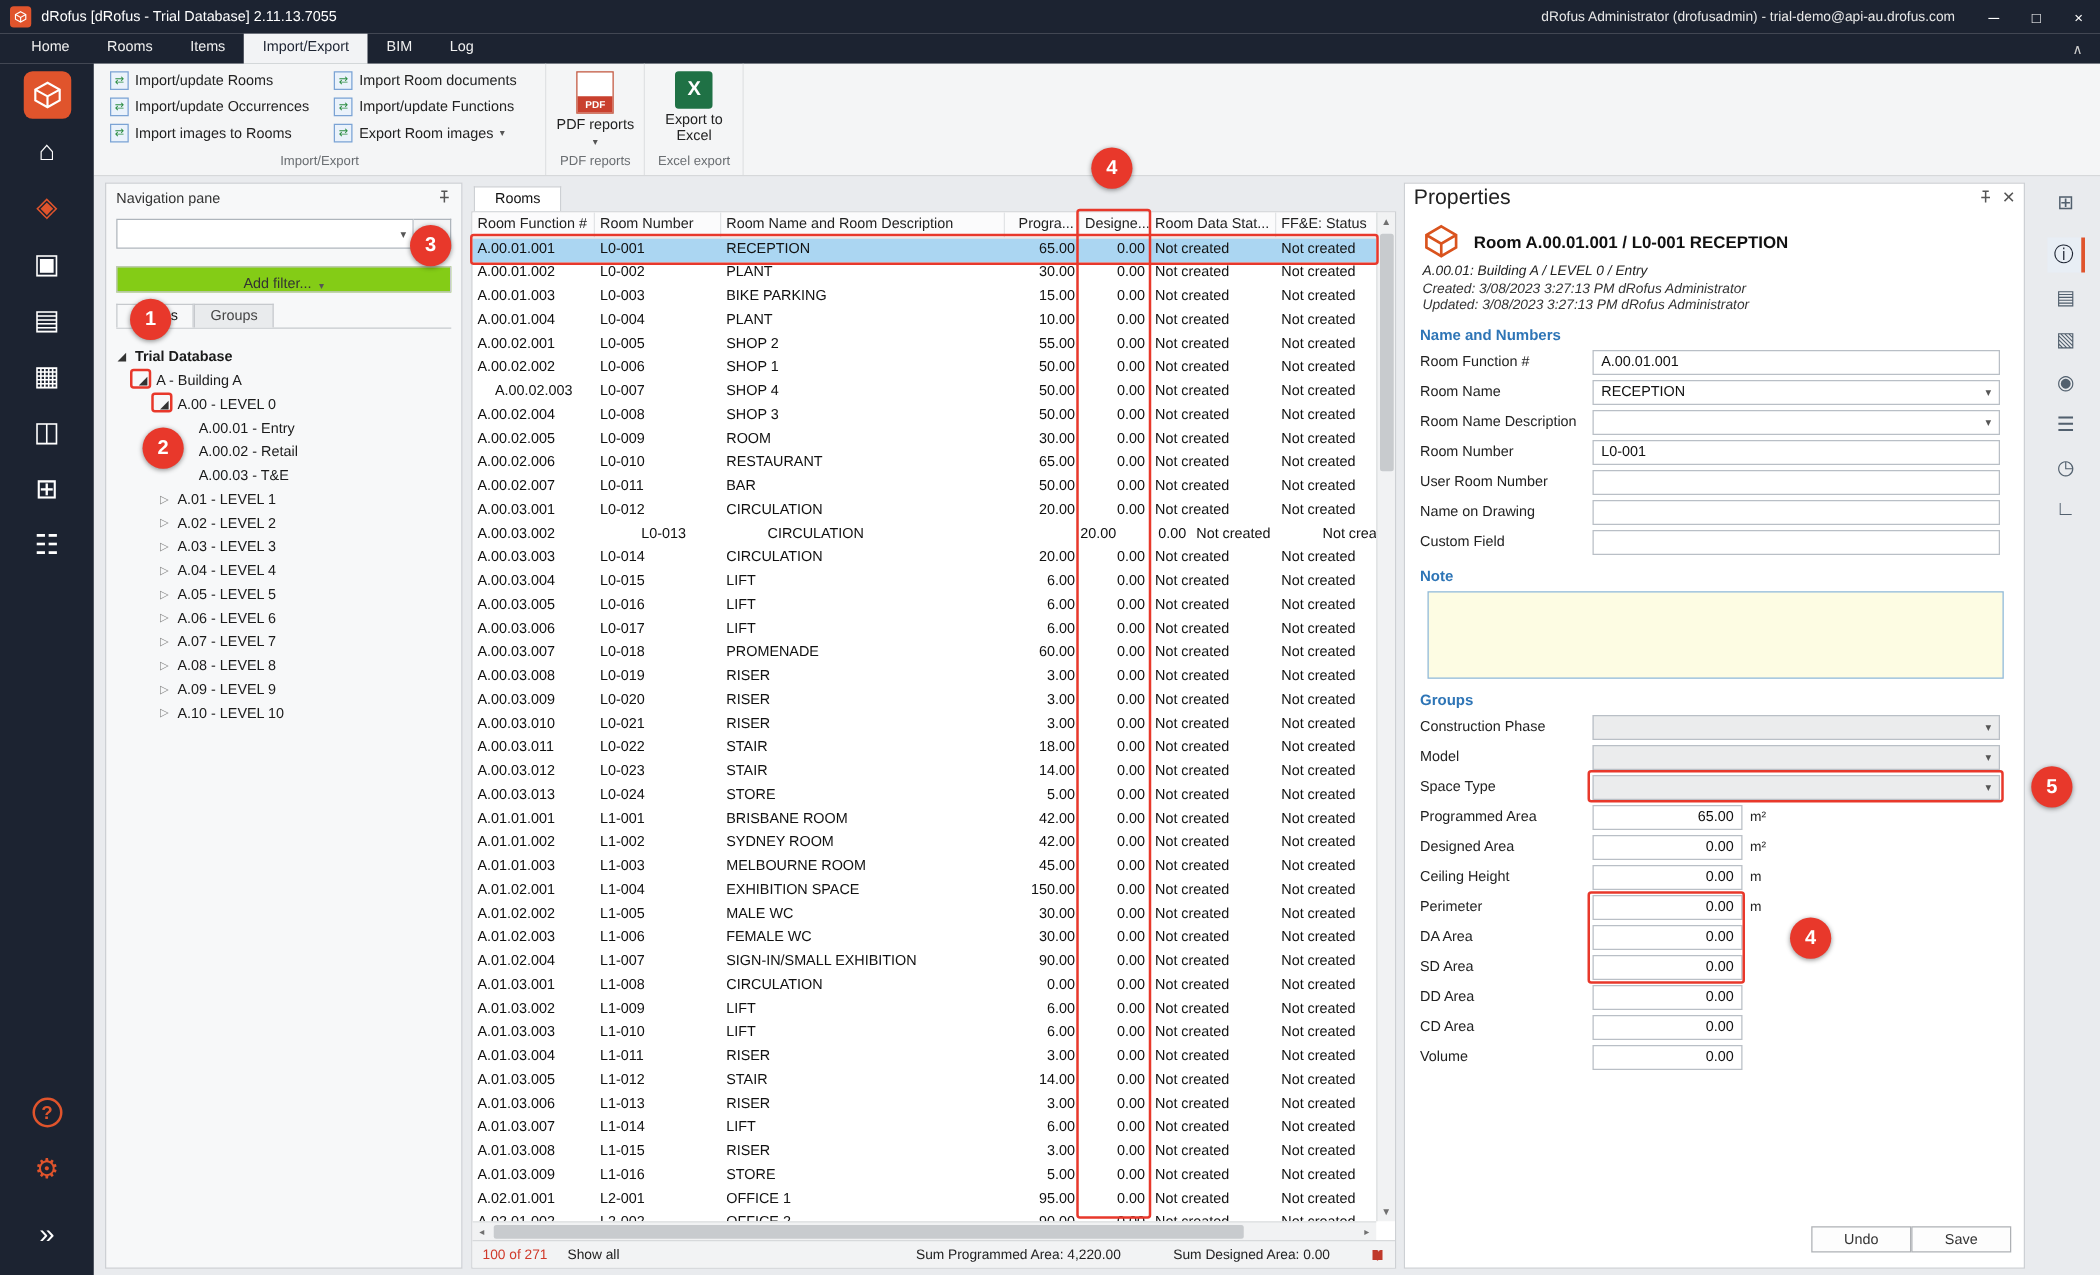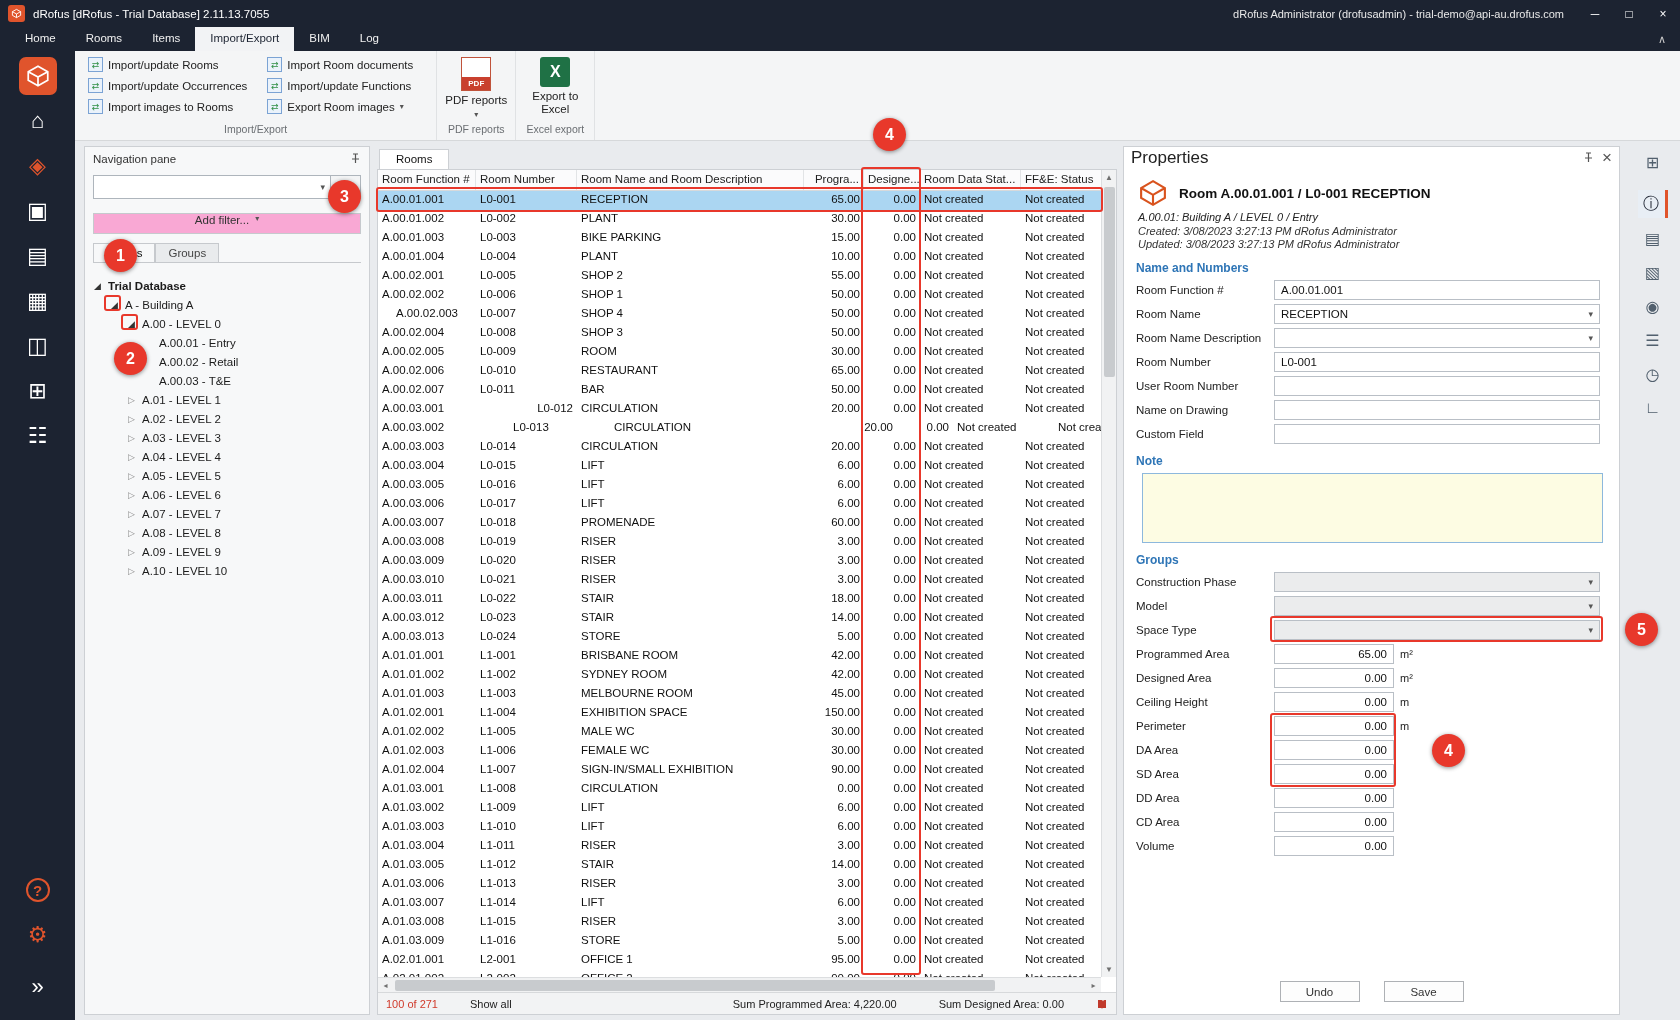--- a/index.html
+++ b/index.html
@@ -45,21 +45,21 @@
   .help-circle { width:24px; height:24px; border:2px solid #e0542c; border-radius:50%; color:#e0542c; font-weight:bold; font-size:15px; display:flex; align-items:center; justify-content:center; }
 
   
   .nav-pane { position:absolute; left:84px; top:146px; width:286px; height:869px; background:#f7f8f9; border:1px solid #cdd0d4; display:flex; flex-direction:column; }
   .nav-header { height:24px; display:flex; align-items:center; padding:0 8px; font-size:11.5px; color:#333; }
   .nav-header .pin { margin-left:auto; }
   .search-row { display:flex; margin:4px 8px 0; height:24px; }
   .search-combo { flex:1; background:#fff; border:1px solid #aeb5bc; display:flex; align-items:center; padding:0 5px; font-size:11.5px; }
   .search-combo .dd-arrow { margin-left:auto; font-size:9px; }
   .search-btn { width:30px; border:1px solid #aeb5bc; border-left:none; background:#f3f4f5; display:flex; align-items:center; justify-content:center; }
-  .add-filter { margin:14px 8px 0; height:21px; background:#f9a8d4; border:1px solid #c6c9cd; font-size:11.5px; color:#333; display:flex; align-items:flex-start; justify-content:center; gap:6px; }
+  .add-filter { margin:14px 8px 0; height:21px; background:#84cc16; border:1px solid #c6c9cd; font-size:11.5px; color:#333; display:flex; align-items:flex-end; justify-content:center; gap:6px; }
   .nav-tabs { display:flex; margin:9px 8px 0; border-bottom:1px solid #c6c9cd; }
   .nav-tab { padding:3px 12px; font-size:11.5px; border:1px solid #c6c9cd; border-bottom:none; background:#e9ebed; color:#444; }
   .nav-tab.active { background:#f7f8f9; color:#111; }
   .nav-tree { flex:1; padding-top:13px; overflow:hidden; font-size:11.5px; }
   .tree-item { height:19px; display:flex; align-items:center; gap:4px; color:#1b1b1b; white-space:nowrap; }
   .tree-item.bold { font-weight:bold; }
   .expander { width:13px; text-align:center; font-size:9px; color:#333; flex-shrink:0; }
   .expander.collapsed { color:#8a8a8a; }
 
   
@@ -80,21 +80,21 @@
   .vthumb { width:11px; height:190px; background:#c8cbce; border-radius:2px; margin-top:2px; }
   .sc-arrow { height:15px; display:flex; align-items:center; justify-content:center; width:100%; }
   .hscroll { position:absolute; left:0; right:15px; bottom:22px; height:15px; background:#f1f2f3; border-top:1px solid #dcdee0;
              display:flex; align-items:center; font-size:8px; color:#707070; }
   .hthumb { width:600px; height:11px; background:#c8cbce; border-radius:2px; margin-left:2px; }
   .hsc-arrow { width:15px; text-align:center; }
   .hsc-right { margin-left:auto; }
   .table-status { position:absolute; left:0; right:0; bottom:0; height:22px; background:#f2f3f4; border-top:1px solid #d7d9db;
                   display:flex; align-items:center; font-size:11px; padding:0 8px; gap:6px; }
   .status-count { color:#d03a2b; }
-  .status-show { margin-left:26px; color:#222;text-align:center; }
+  .status-show { margin-left:10px; color:#222;text-align:center; }
   .status-sum1 { margin-left:auto; }
   .status-sum2 { margin-left:36px; }
   .book-icon { margin-left:26px; display:flex; }
 
   
   .props-panel { position:absolute; left:1123px; top:146px; width:497px; height:869px; background:#fff; border:1px solid #cdd0d4;
                  display:flex; flex-direction:column; }
   .props-header { height:22px; display:flex; align-items:center; padding:0 7px; font-size:17px; color:#222; }
   .props-header .hbtns { margin-left:auto; display:flex; align-items:center; gap:8px; color:#555; }
   .props-body { flex:1; padding:6px 14px 0 12px; overflow:hidden; }
@@ -105,21 +105,21 @@
   .section-title { margin:10px 0 4px; height:15px; font-size:12px; font-weight:bold; color:#2e75b6; }
   .prow { height:20px; margin-bottom:4px; display:flex; align-items:center; }
   .plabel { width:138px; font-size:11.5px; color:#222; flex-shrink:0; white-space:nowrap; }
   .pinput { width:326px; height:20px; border:1px solid #b9bfc6; background:#fff; font-size:11.5px; color:#111;
             display:flex; align-items:center; padding:0 6px; white-space:nowrap; overflow:hidden; }
   .pinput .combo-arrow { margin-left:auto; font-size:9px; color:#555; }
   .pinput.gray { background:#ebeced; }
   .pinput.area { width:120px; justify-content:flex-end; }
   .unit { font-size:11px; margin-left:6px; color:#222; }
   .note-box { margin:2px 2px 0 6px; height:70px; background:#fdfce3; border:1px solid #8db8dd; }
-  .props-buttons { margin-top:auto; display:flex; justify-content:center; gap:24px; padding:0 10px 12px; }
+  .props-buttons { margin-top:auto; display:flex; justify-content:flex-end; gap:0; padding:0 10px 12px; }
   .pbtn { width:80px; height:21px; border:1px solid #aeb1b5; background:#fdfdfd; font-size:11.5px; color:#333;
           display:flex; align-items:center; justify-content:center; }
 
   
   .right-strip { position:absolute; left:1633px; top:146px; width:39px; bottom:8px; display:flex; flex-direction:column; align-items:center; padding-top:2px; }
   .rs-icon { width:30px; height:28px; margin-bottom:6px; display:flex; align-items:center; justify-content:center; font-size:16px; color:#52606e; }
   .rs-icon.active { background:#e8eef5; border-right:3px solid #e0542c; color:#1c2331; }
   .rs-icon.first { margin-bottom:14px; }
 
   
@@ -447,21 +447,21 @@
             <div class="td" style="width: 98px;">A.00.02.007</div>
             <div class="td" style="width: 101px;">L0-011</div>
             <div class="td" style="width: 227px;">BAR</div>
             <div class="td right" style="width: 60px;">50.00</div>
             <div class="td right" style="width: 56px;">0.00</div>
             <div class="td" style="width: 101px;">Not created</div>
             <div class="td" style="width: 81px;">Not created</div>
           </div>
           <div class="tr">
             <div class="td" style="width: 98px;">A.00.03.001</div>
-            <div class="td" style="width: 101px; text-align: right;">L0-012</div>
+            <div class="td" style="width: 101px;">L0-012</div>
             <div class="td" style="width: 227px;">CIRCULATION</div>
             <div class="td right" style="width: 60px;">20.00</div>
             <div class="td right" style="width: 56px;">0.00</div>
             <div class="td" style="width: 101px;">Not created</div>
             <div class="td" style="width: 81px;">Not created</div>
           </div>
           <div class="tr">
             <div class="td" style="width: 98px;">A.00.03.002</div>
             <div class="td" style="width: 101px; margin-left: 33px;">L0-013</div>
             <div class="td" style="width: 227px;">CIRCULATION</div>

